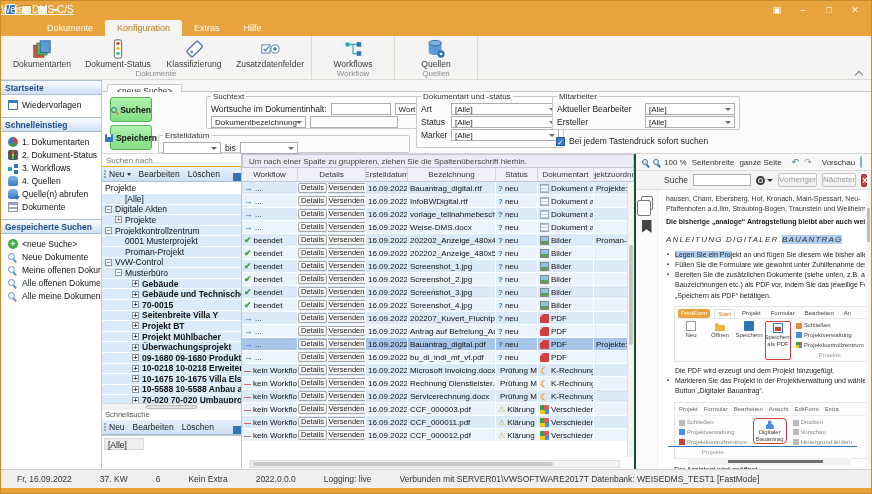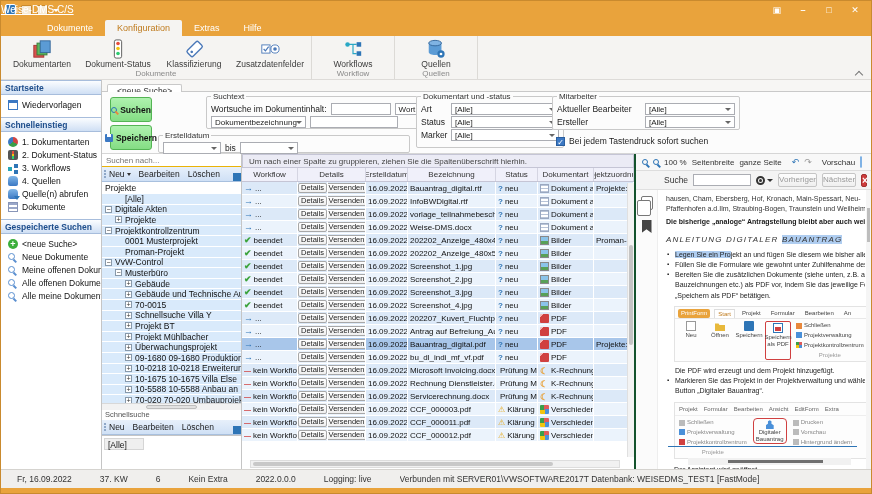--- a/index.html
+++ b/index.html
@@ -154,21 +154,21 @@
   .ttb-caret { width:0; height:0; border-left:2.5px solid transparent;
     border-right:2.5px solid transparent; border-top:3px solid #333; }
   .ttb-overflow { position:absolute; right:0; bottom:0; width:8px; height:8px;
     background:#2E75B6; }
   .treelist { flex:1; overflow:hidden; padding-top:1px; }
   .troot { font-size:8.5px; color:#111; padding:0 2px 1px 3px; height:11px; }
   .titem { display:flex; align-items:center; height:10.6px; font-size:8.5px;
     color:#111; background:#D9EAFB; border-bottom:1px solid #FFF; white-space:nowrap;
     overflow:hidden; cursor:default; }
   .titem.lvl-0 { padding-left:3px; } .titem.lvl-1 { padding-left:13px; }
-  .titem.lvl-2 { padding-left:23px; }
+  .titem.lvl-2 { padding-left:30px;font-weight:bold; }
   .texp { width:7px; height:7px; flex:0 0 7px; border:1px solid #8899AA; background:#FFF;
     margin-right:3px; position:relative; }
   .texp::before { position:absolute; inset:-1px 0 0 0; font-size:7px; line-height:7px;
     text-align:center; color:#333; }
   .exp-plus .texp::before { content:"+"; }
   .exp-minus .texp::before { content:"−"; }
   .exp-none .texp { visibility:hidden; }
   .tree-splitter { height:7px; flex:0 0 7px; background:#F2F2F2; position:relative;
     border-top:1px solid #D8D8D8; }
   .splitter-handle { position:absolute; left:32%; width:36%; top:1px; height:4px;
@@ -682,21 +682,21 @@
                   <span>Gebäude und Technische Auss...</span>
                 </div>
 
                 <div class="titem lvl-2 exp-plus">
                   <span class="texp"></span>
                   <span>70-0015</span>
                 </div>
 
                 <div class="titem lvl-2 exp-plus">
                   <span class="texp"></span>
-                  <span>Schnellsuche Villa Y</span>
+                  <span>Seitenbreite Villa Y</span>
                 </div>
 
                 <div class="titem lvl-2 exp-plus">
                   <span class="texp"></span>
                   <span>Projekt BT</span>
                 </div>
 
                 <div class="titem lvl-2 exp-plus">
                   <span class="texp"></span>
                   <span>Projekt Mühlbacher</span>

